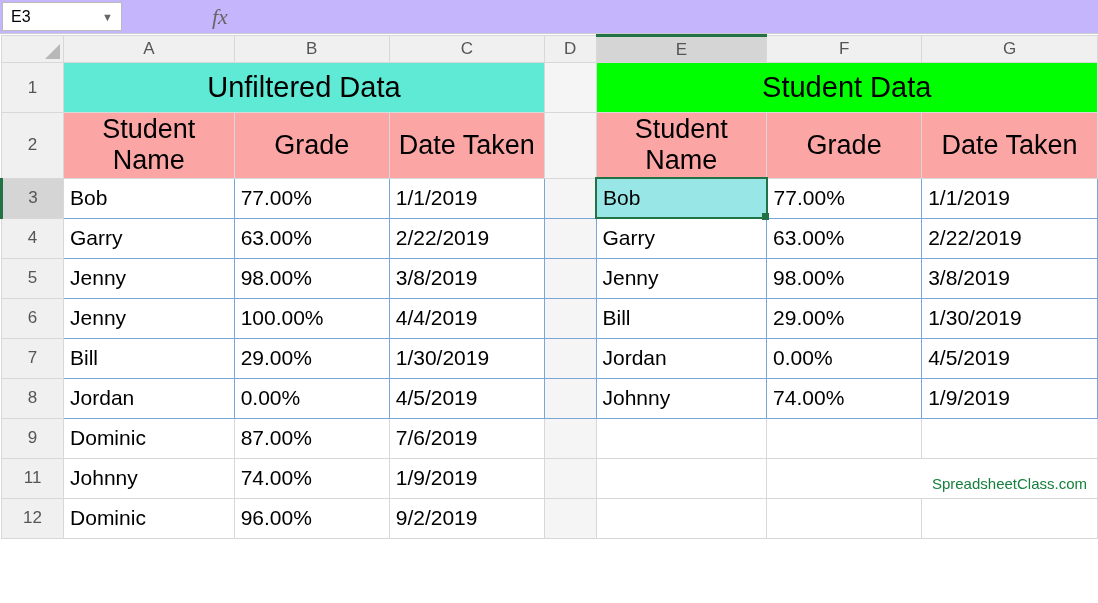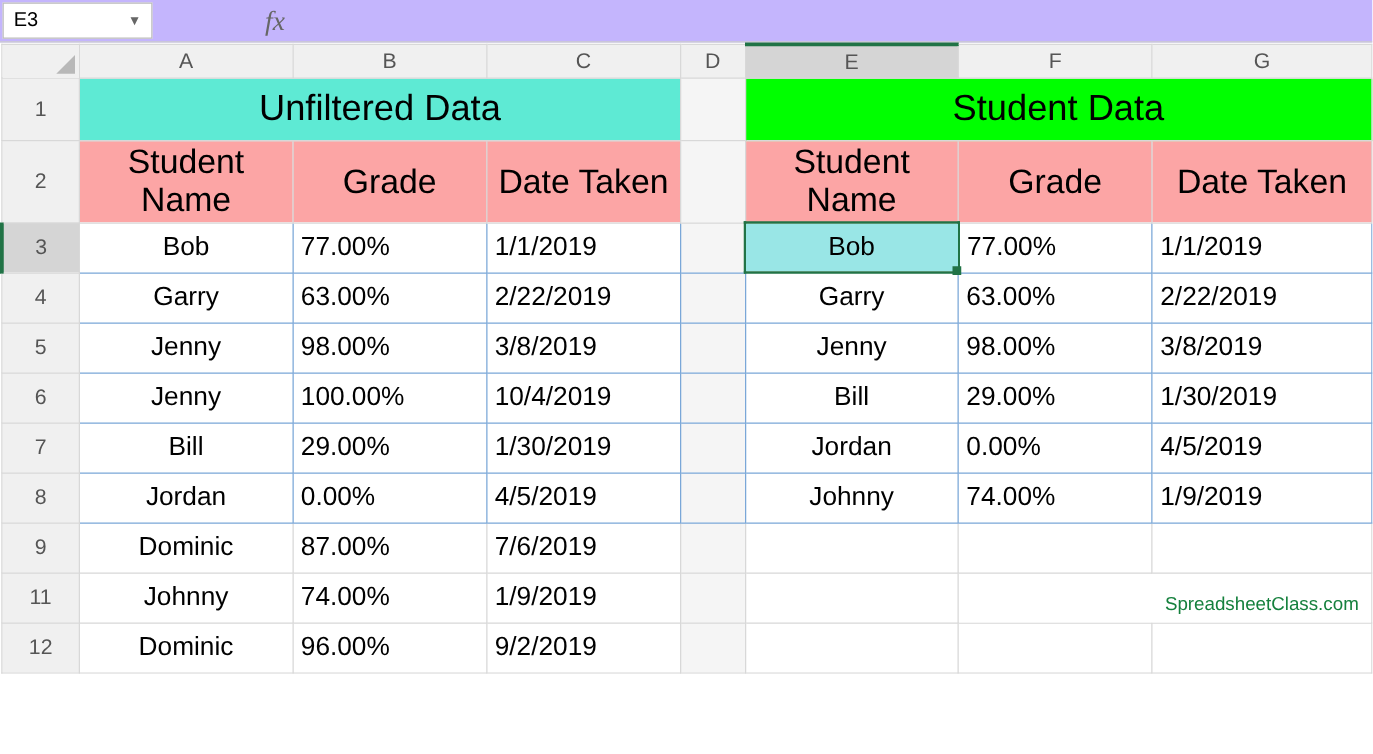--- a/index.html
+++ b/index.html
@@ -14,21 +14,21 @@
   .top-corner{width:60px;height:27px;background:#f0f0f0;position:relative;}
   .top-corner::after{content:"";position:absolute;right:3px;bottom:3px;width:0;height:0;border-left:15px solid transparent;border-bottom:15px solid #b8b8b8;}
   .col-head{background:#f0f0f0;text-align:center;font-size:17px;color:#555;height:27px;font-weight:normal;}
   .row-head{background:#f0f0f0;text-align:center;font-size:17px;color:#555;width:60px;font-weight:normal;}
   .row-head.sel{background:#d5d5d5;border-left:3px solid #217346;}
   .col-head.sel{background:#d5d5d5;border-top:3px solid #217346;}
   .title-red{background:#5eead4;color:#000;text-align:center;font-size:29px;font-weight:normal;height:50px;vertical-align:middle;}
   .title-green{background:#00ff00;color:#000;text-align:center;font-size:29px;font-weight:normal;height:50px;vertical-align:middle;}
   .hdr{background:#fca5a5;text-align:center;font-size:27px;font-weight:normal;vertical-align:middle;height:59px;}
   .cell{height:40px;font-size:21px;padding:0 6px;vertical-align:middle;background:#fff;}
-  .lft{text-align:center;}
+  .lft{text-align:left;}
   .rgt{text-align:left;}
   .col-a{width:165px;} .col-b{width:150px;} .col-c{width:150px;} .col-d{width:50px;}
   .col-e{width:165px;} .col-f{width:150px;} .col-g{width:170px;}
   .sel-cell{background:#99e6e6 !important;border:2px solid #217346 !important;position:relative;}
   .sel-cell::after{content:"";position:absolute;right:-3px;bottom:-3px;width:7px;height:7px;background:#217346;}
   .spill td{border:1px solid #7aa7d8;}
   .d-col{background:#f5f5f5;}
   .watermark{position:relative;}
   .watermark span.wm{position:absolute;right:10px;bottom:6px;color:#15803d;font-size:15px;}
 </style>
@@ -98,21 +98,21 @@
     <td class="cell rgt">3/8/2019</td>
     <td class="cell d-col"></td>
     <td class="cell lft">Jenny</td>
     <td class="cell rgt">98.00%</td>
     <td class="cell rgt">3/8/2019</td>
   </tr>
   <tr class="spill">
     <th class="row-head">6</th>
     <td class="cell lft">Jenny</td>
     <td class="cell rgt">100.00%</td>
-    <td class="cell rgt">10/4/2019</td>
+    <td class="cell rgt">4/4/2019</td>
     <td class="cell d-col"></td>
     <td class="cell lft">Bill</td>
     <td class="cell rgt">29.00%</td>
     <td class="cell rgt">1/30/2019</td>
   </tr>
   <tr class="spill">
     <th class="row-head">7</th>
     <td class="cell lft">Bill</td>
     <td class="cell rgt">29.00%</td>
     <td class="cell rgt">1/30/2019</td>

